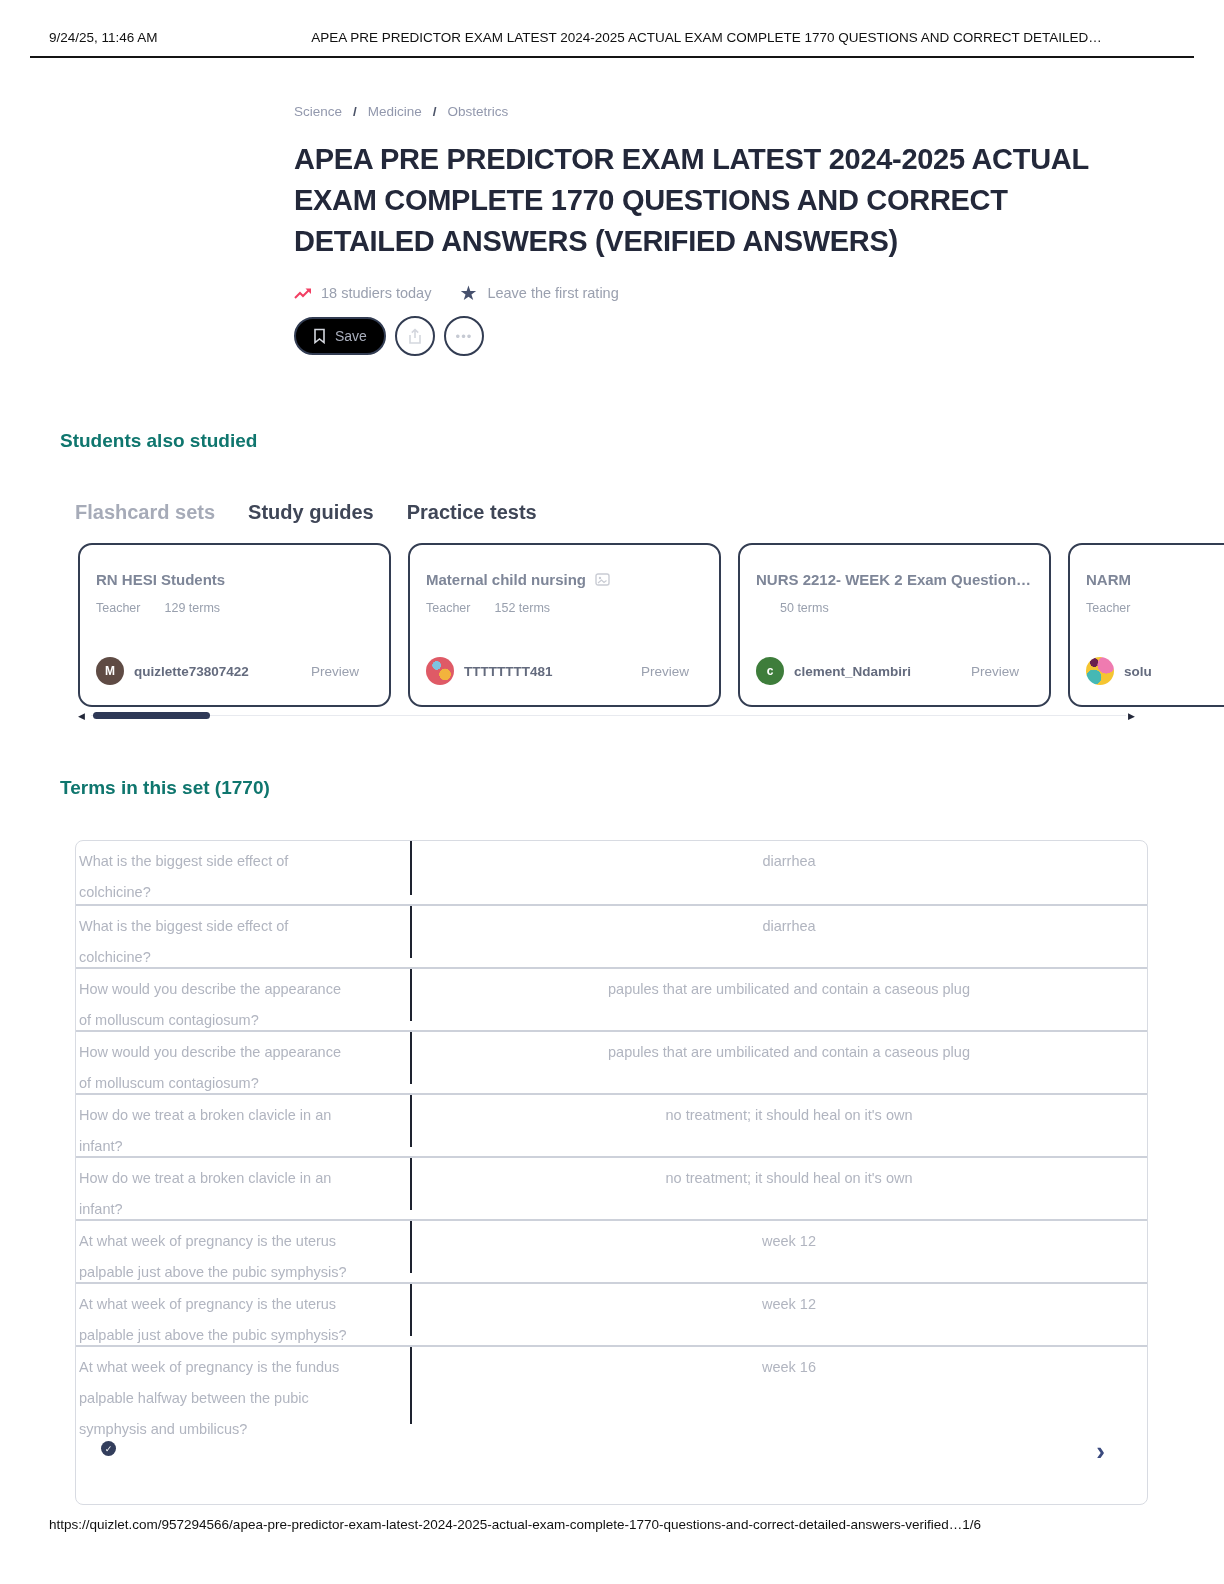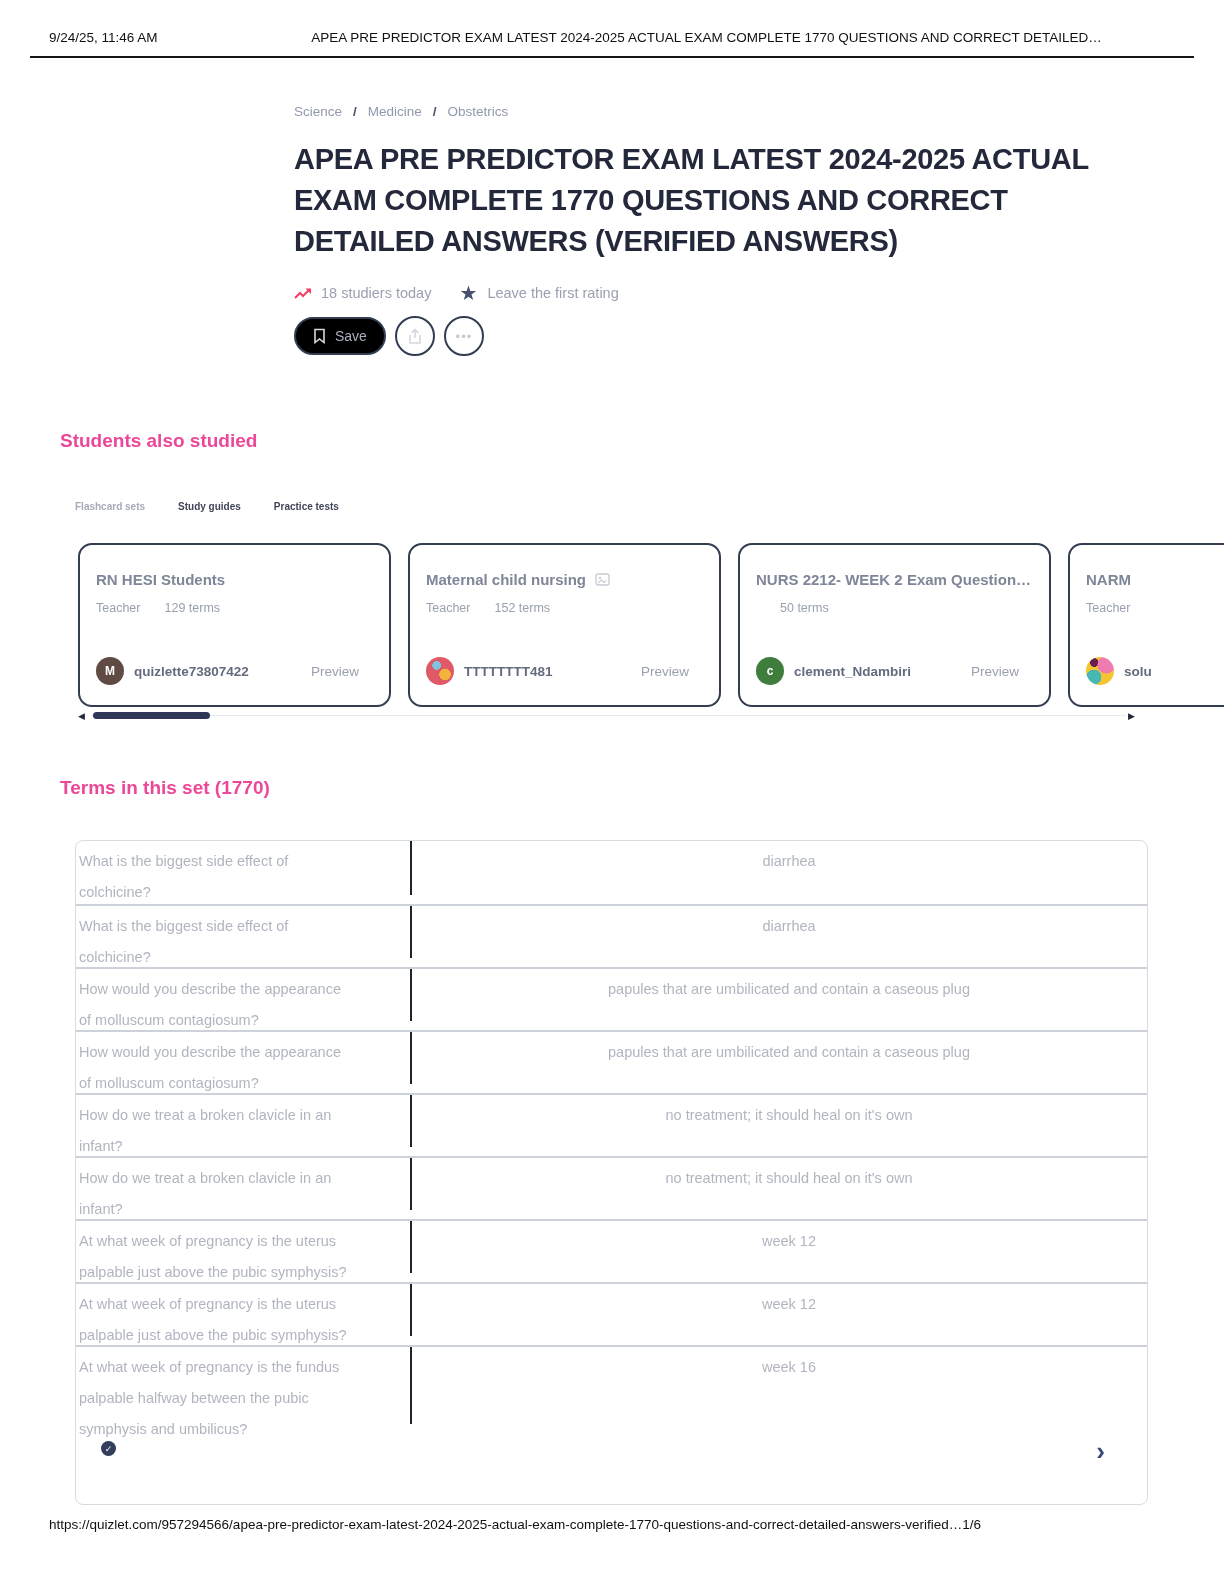--- a/index.html
+++ b/index.html
@@ -26,23 +26,23 @@
   .set-title { margin-top:20px; font-size:29px; line-height:41px; font-weight:800; letter-spacing:-0.3px; color:#23283a; }
   .stats-row { margin-top:21px; display:flex; align-items:center; font-size:14.5px; color:#9aa0af; }
   .trend-icon { margin-right:9px; display:inline-flex; }
   .star-glyph { margin-left:28px; margin-right:10px; font-size:20px; color:#46506d; line-height:1; }
   .actions-row { margin-top:13px; display:flex; align-items:center; gap:9px; }
   .save-btn { height:38px; border:2px solid #323c52; border-radius:20px; background:#000000; padding:0 17px; display:flex; align-items:center; gap:9px; color:#a9aebc; font-size:14px; cursor:pointer; }
   .circle-btn { width:40px; height:40px; border:2px solid #323c52; border-radius:50%; background:#fff; display:flex; align-items:center; justify-content:center; color:#c6cad3; cursor:pointer; }
   .dots { font-size:13px; letter-spacing:1px; color:#c6cad3; }
 
   
-  .section-heading { position:absolute; left:60px; font-size:19px; font-weight:700; color:#ec4899; }
+  .section-heading { position:absolute; left:60px; font-size:19px; font-weight:700; color:#0f766e; }
   .h-also { top:430px; }
-  .tabs { position:absolute; left:75px; top:501px; display:flex; gap:33px; font-size:10px; font-weight:700; color:#3f4657; }
+  .tabs { position:absolute; left:75px; top:501px; display:flex; gap:33px; font-size:20px; font-weight:700; color:#3f4657; }
   .tab { cursor:pointer; }
   .tab-muted { color:#a6abb8; }
 
   .cards-viewport { position:absolute; left:78px; top:543px; width:1146px; height:166px; overflow:hidden; }
   .cards-row { display:flex; gap:17px; }
   .card { flex:0 0 313px; height:164px; border:2px solid #333d52; border-radius:14px; background:#fff; position:relative; padding:26px 16px 0 16px; cursor:pointer; }
   .card-title { font-size:15px; font-weight:700; color:#7e8698; white-space:nowrap; overflow:hidden; text-overflow:ellipsis; display:flex; align-items:center; gap:9px; }
   .card-meta { margin-top:13px; font-size:12.5px; color:#99a0ae; display:flex; gap:24px; }
   .card-footer { position:absolute; left:16px; right:30px; bottom:20px; display:flex; align-items:center; gap:10px; }
   .avatar { width:28px; height:28px; border-radius:50%; flex:0 0 28px; display:flex; align-items:center; justify-content:center; color:#fff; font-size:12px; font-weight:700; }

